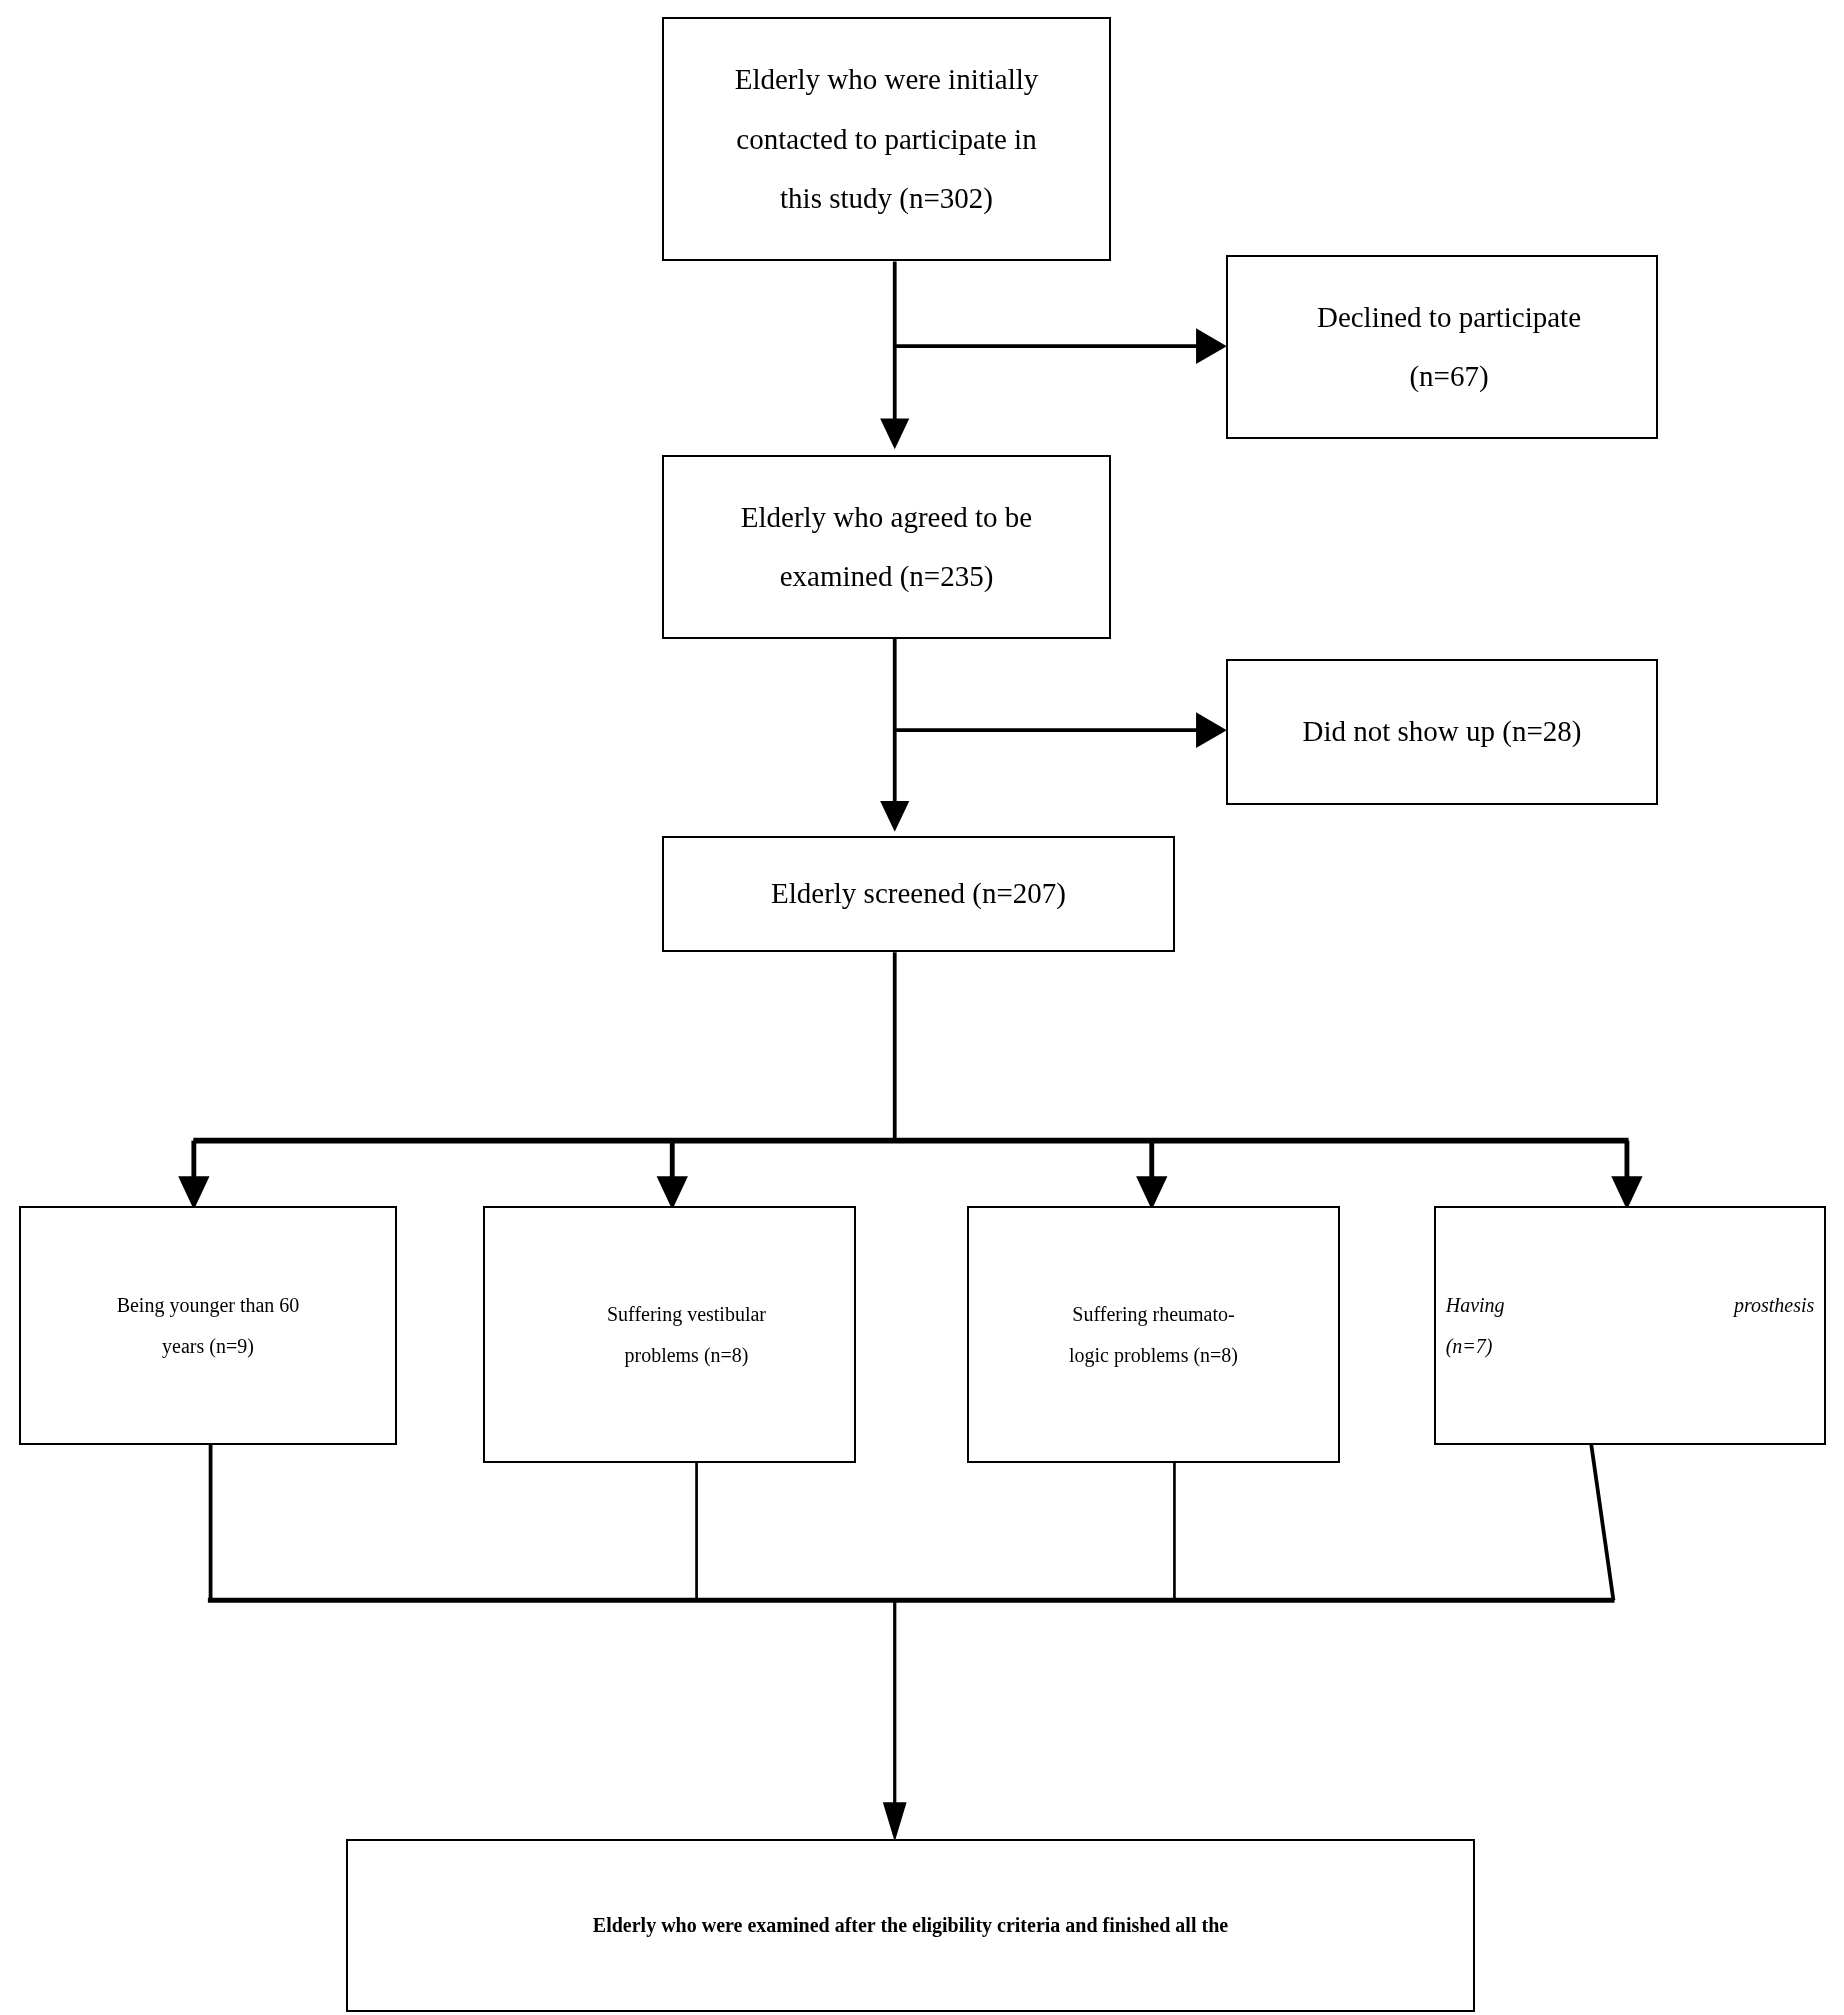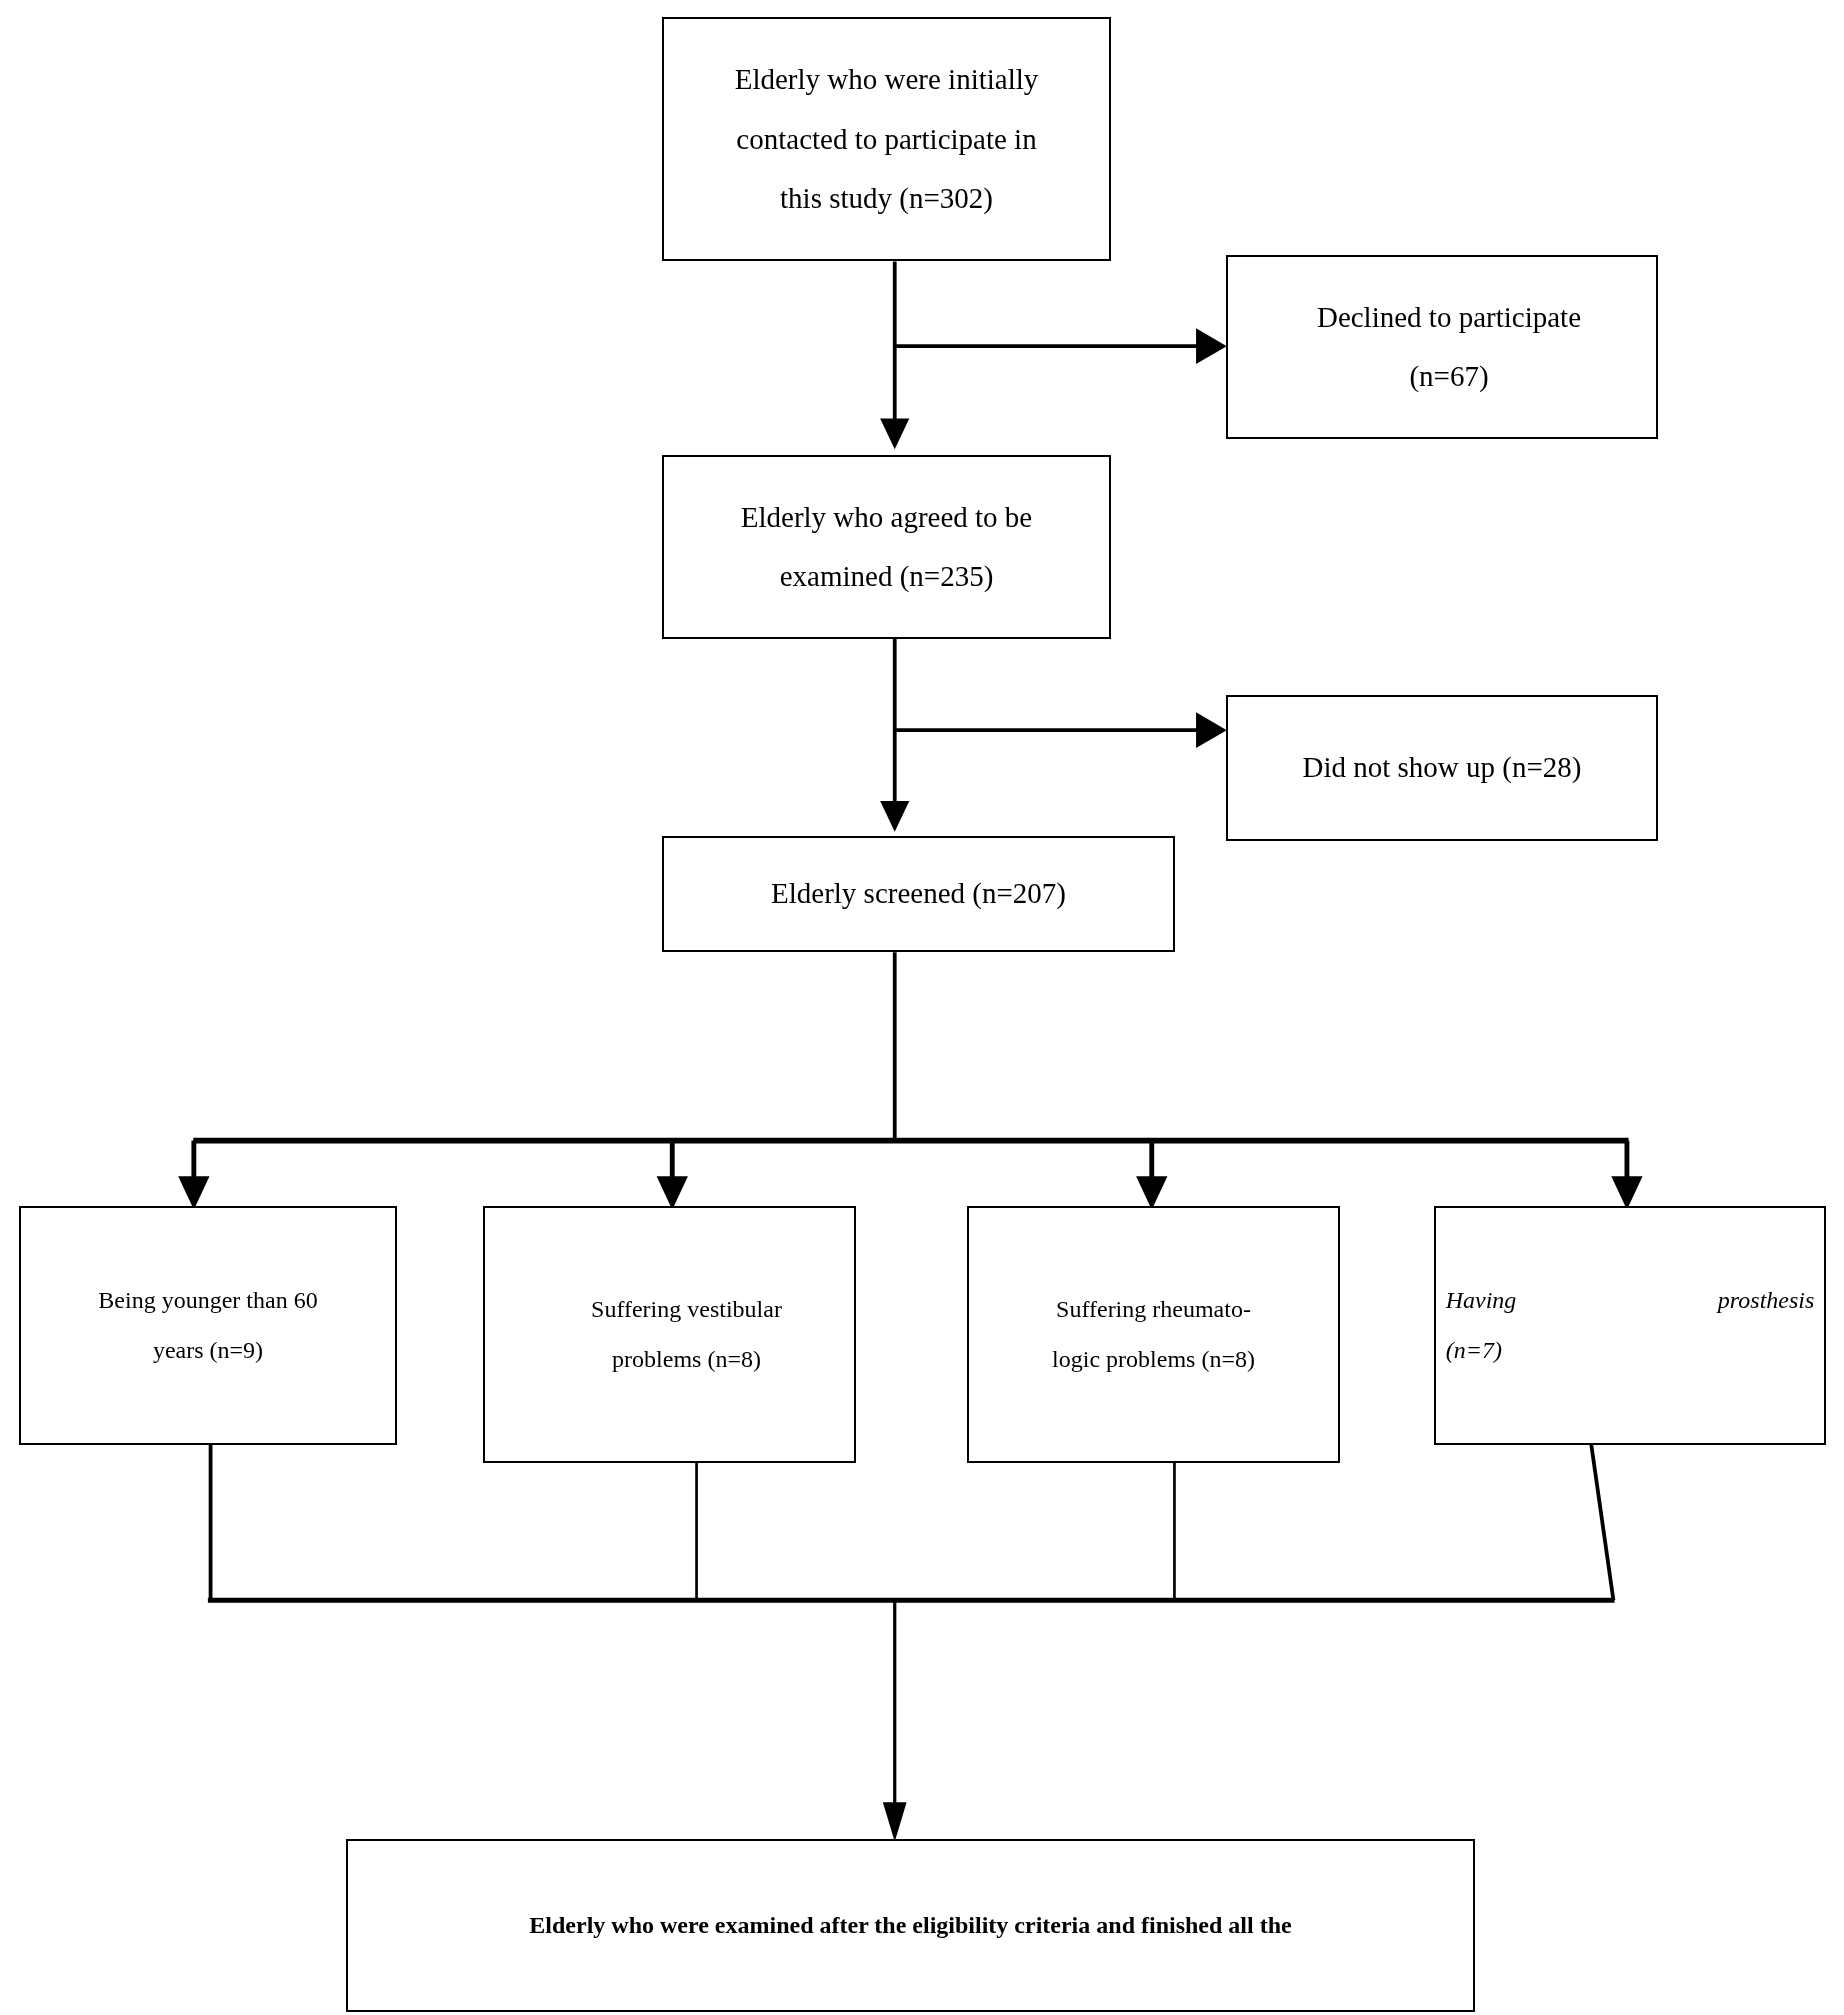--- a/index.html
+++ b/index.html
@@ -43,21 +43,21 @@
     width: 100%;
     padding: 0 9.7px;
     box-sizing: border-box;
   }
   .node-text.justified {
     text-align: justify;
     text-align-last: justify;
     font-style: italic;
   }
   .fs-big   { font-size: 29px; }
-  .fs-mid   { font-size: 24px; }
+  .fs-mid   { font-size: 20px; }
   .line-1, .line-2 { display: block; }
   .node-text.justified .line-2 {
     text-align: center;
     text-align-last: left;
   }
 </style>
 </head>
 <body>
 
 <div id="flowchart-root">
@@ -146,21 +146,21 @@
     </div>
   </div>
 
   <div class="node-box" style="left:662px; top:455px; width:449px; height:184px;">
     <div class="node-text fs-big">
       <span class="line-1">Elderly who agreed to be</span>
       <span class="line-2">examined (n=235)</span>
     </div>
   </div>
 
-  <div class="node-box" style="left:1226px; top:659px; width:432px; height:146px;margin-top:36px;">
+  <div class="node-box" style="left:1226px; top:659px; width:432px; height:146px;">
     <div class="node-text fs-big">
       <span class="line-1">Did not show up (n=28)</span>
     </div>
   </div>
 
   <div class="node-box" style="left:662px; top:836px; width:513px; height:116px;">
     <div class="node-text fs-big">
       <span class="line-1">Elderly screened (n=207)</span>
     </div>
   </div>

